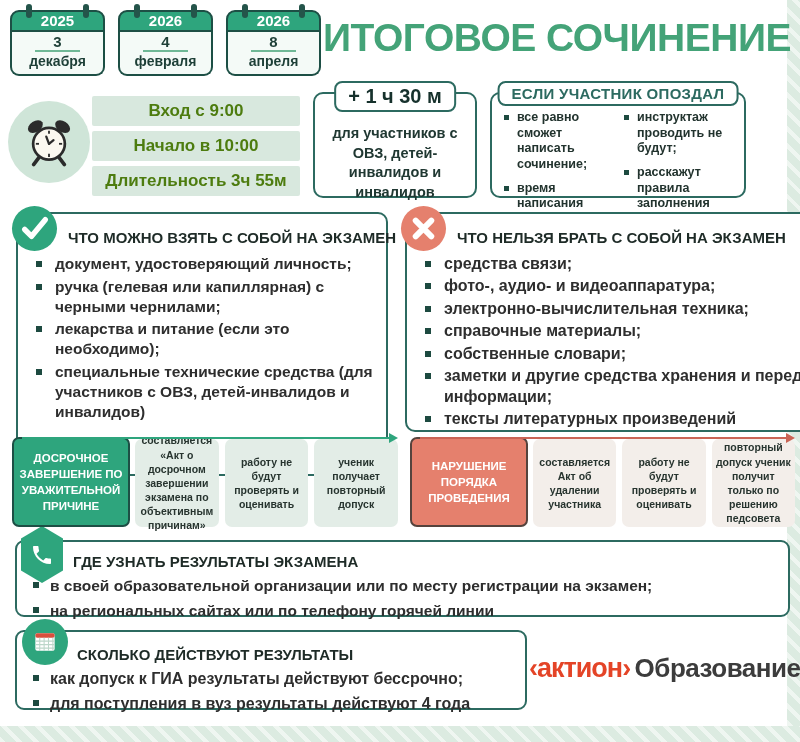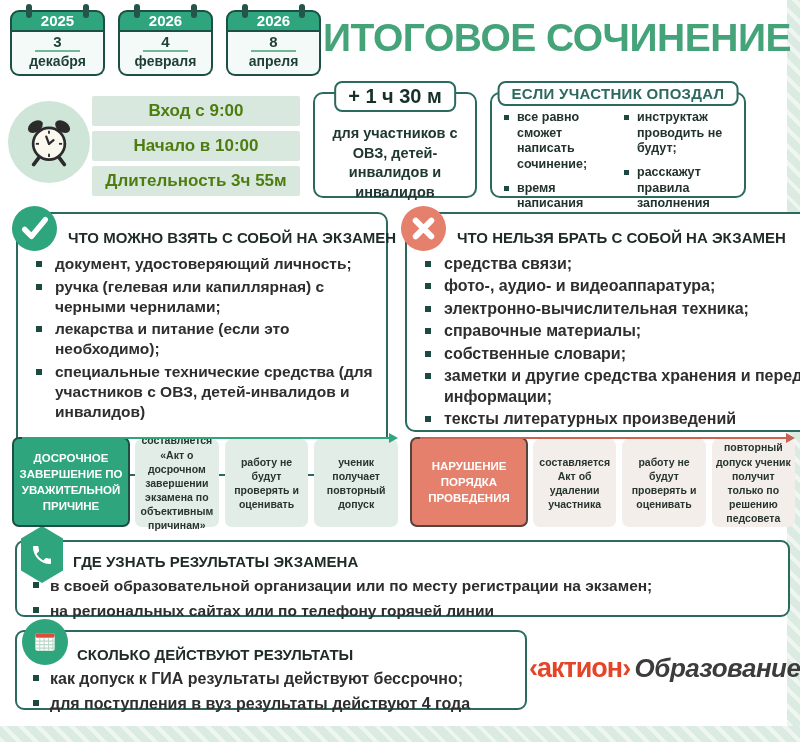--- a/index.html
+++ b/index.html
@@ -105,21 +105,21 @@
 
   .validity-card{left:15px; top:630px; width:512px; height:80px; border-radius:9px;}
   .cal-icon-badge{position:absolute; left:5px; top:-13px; width:46px; height:46px; border-radius:50%;
     background:var(--green); display:flex; align-items:center; justify-content:center;}
   .validity-card .sec-title{left:60px; top:14px;}
   .validity-card ul.bullets{position:absolute; left:16px; top:37px; right:8px;}
   .validity-card ul.bullets li{padding-left:17px; font-size:16px; margin-bottom:5px;}
 
   .logo{position:absolute; left:529px; top:653px; white-space:nowrap;}
   .logo .brand{color:var(--logo-red); font-weight:800; font-size:27px; letter-spacing:-1px;}
-  .logo .suffix{color:#3c3c3c; font-style:italic; font-weight:700; font-size:26px; letter-spacing:-0.5px;}
+  .logo .suffix{color:#3c3c3c; font-weight:700; font-size:26px; letter-spacing:-0.5px;}
 </style>
 </head>
 <body>
 
 <div class="poster">
   <div class="edge right"></div>
   <div class="edge bottom"></div>
 
   <div class="calendars">
     <div class="calendar">

